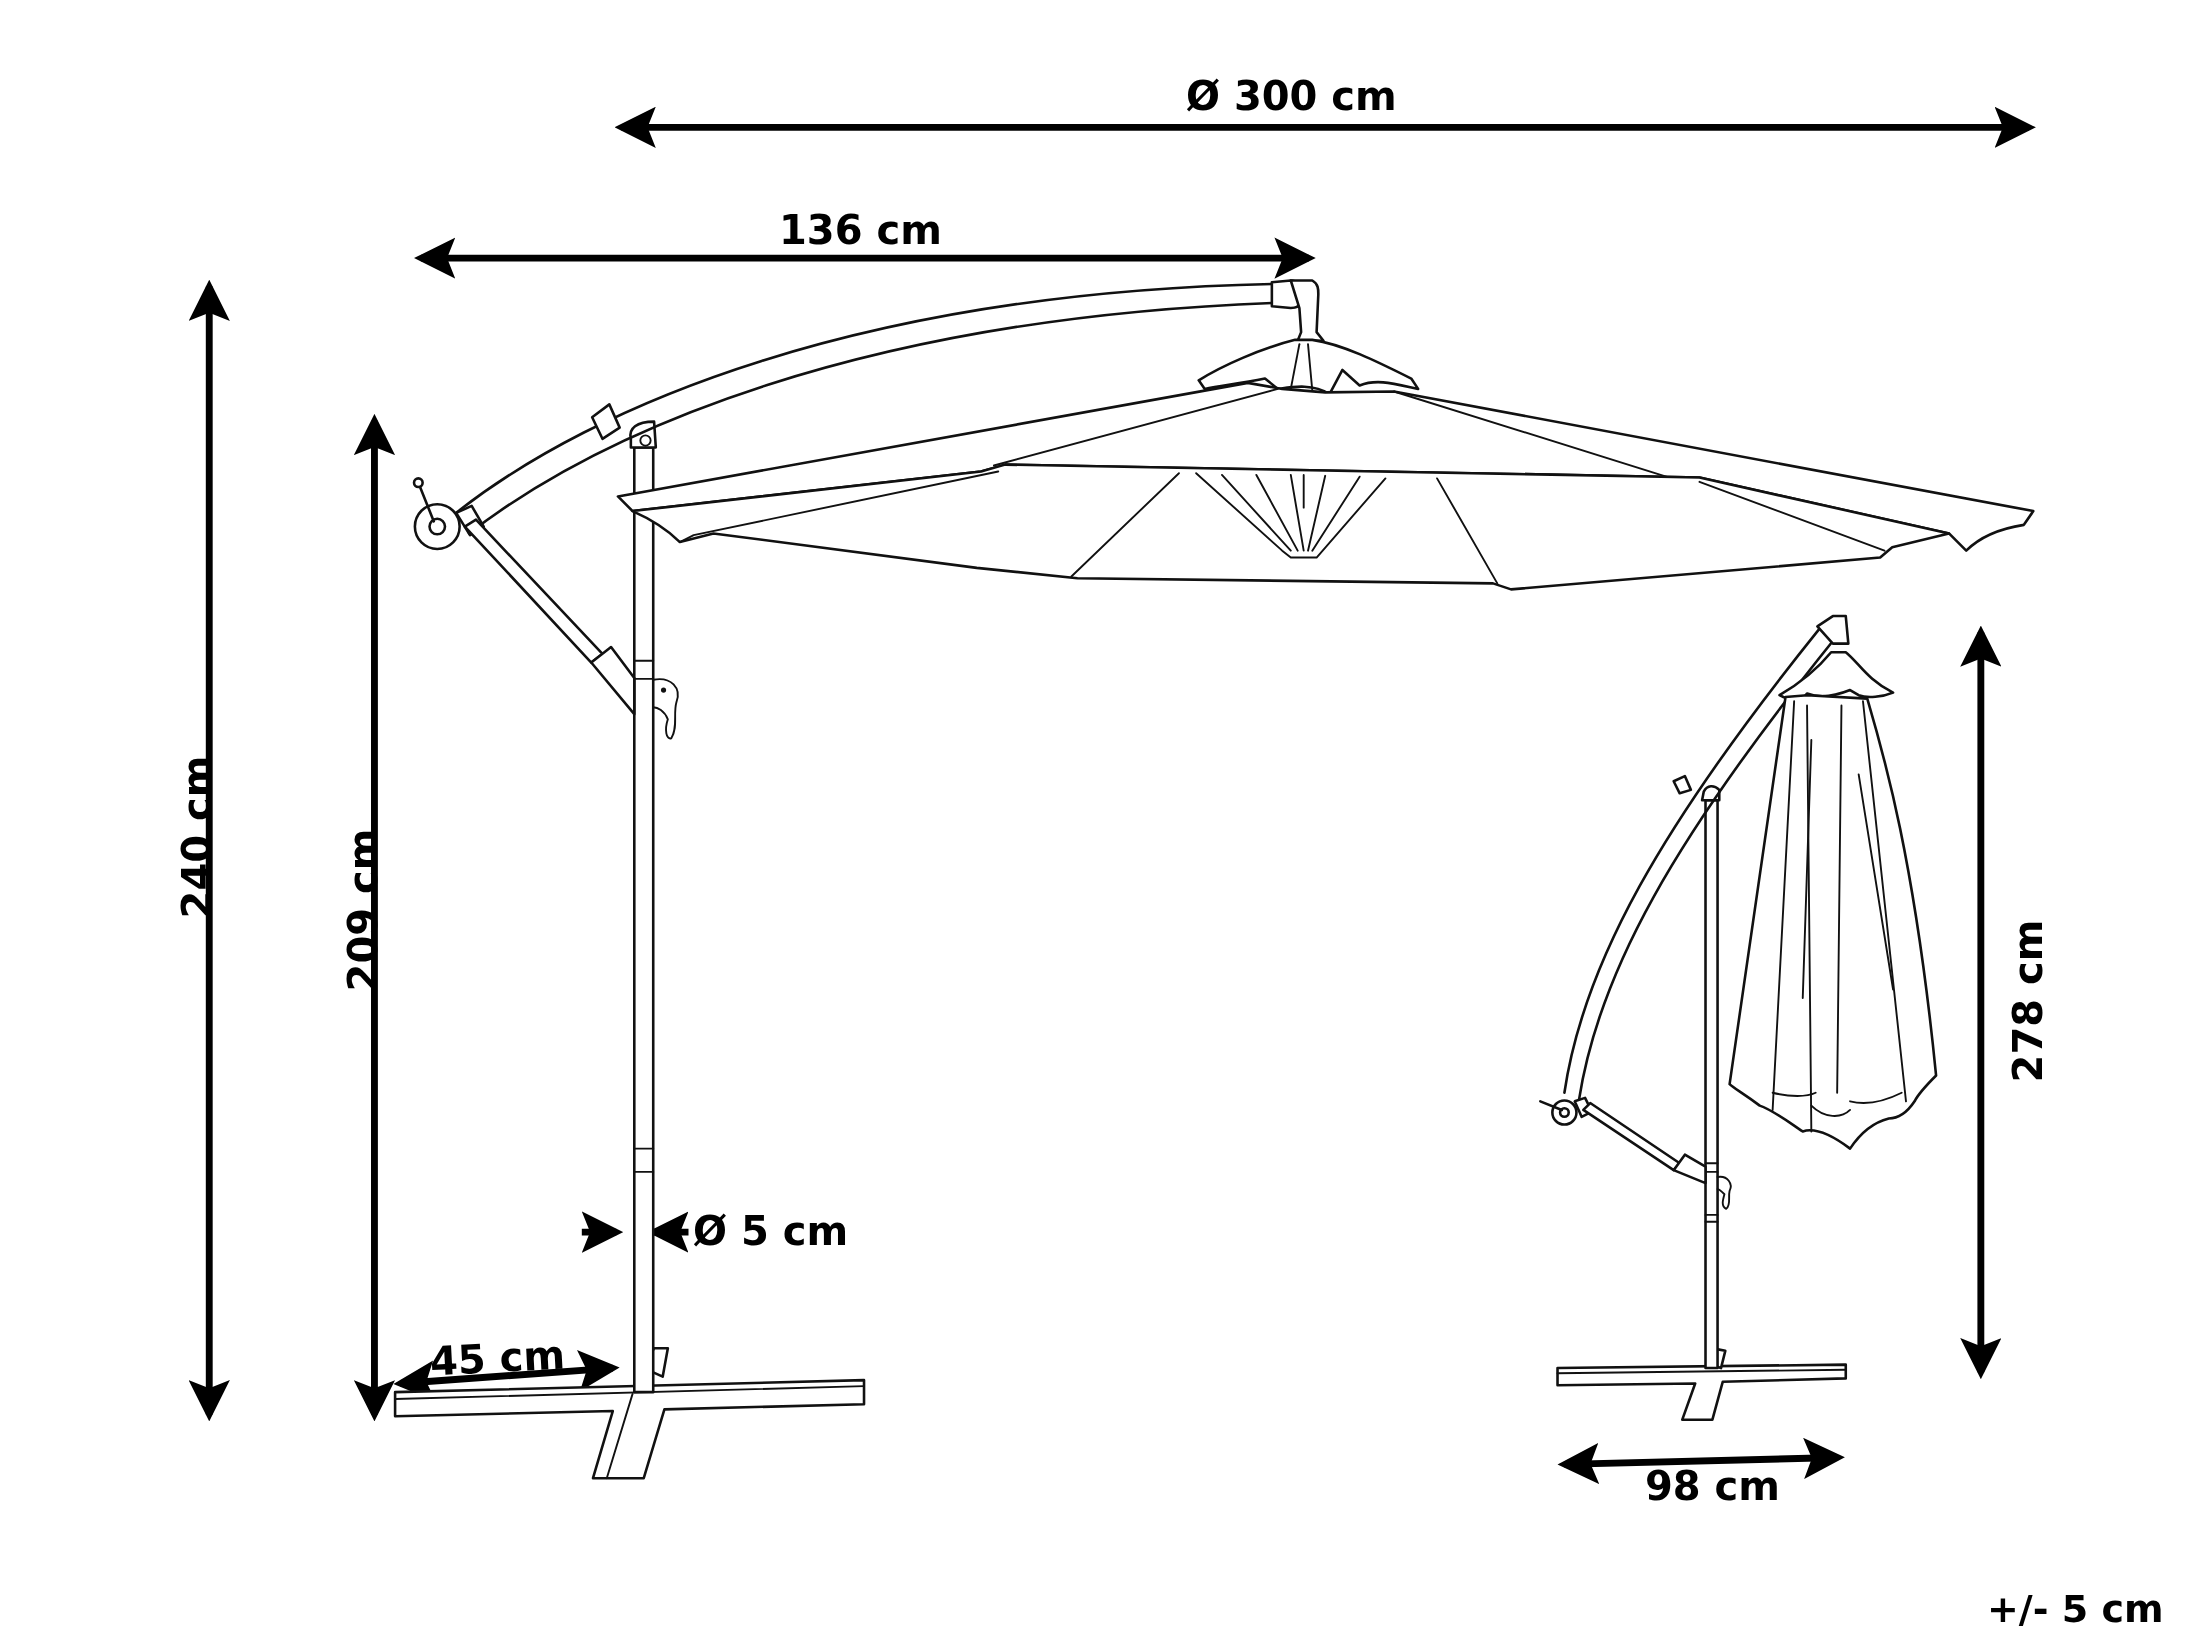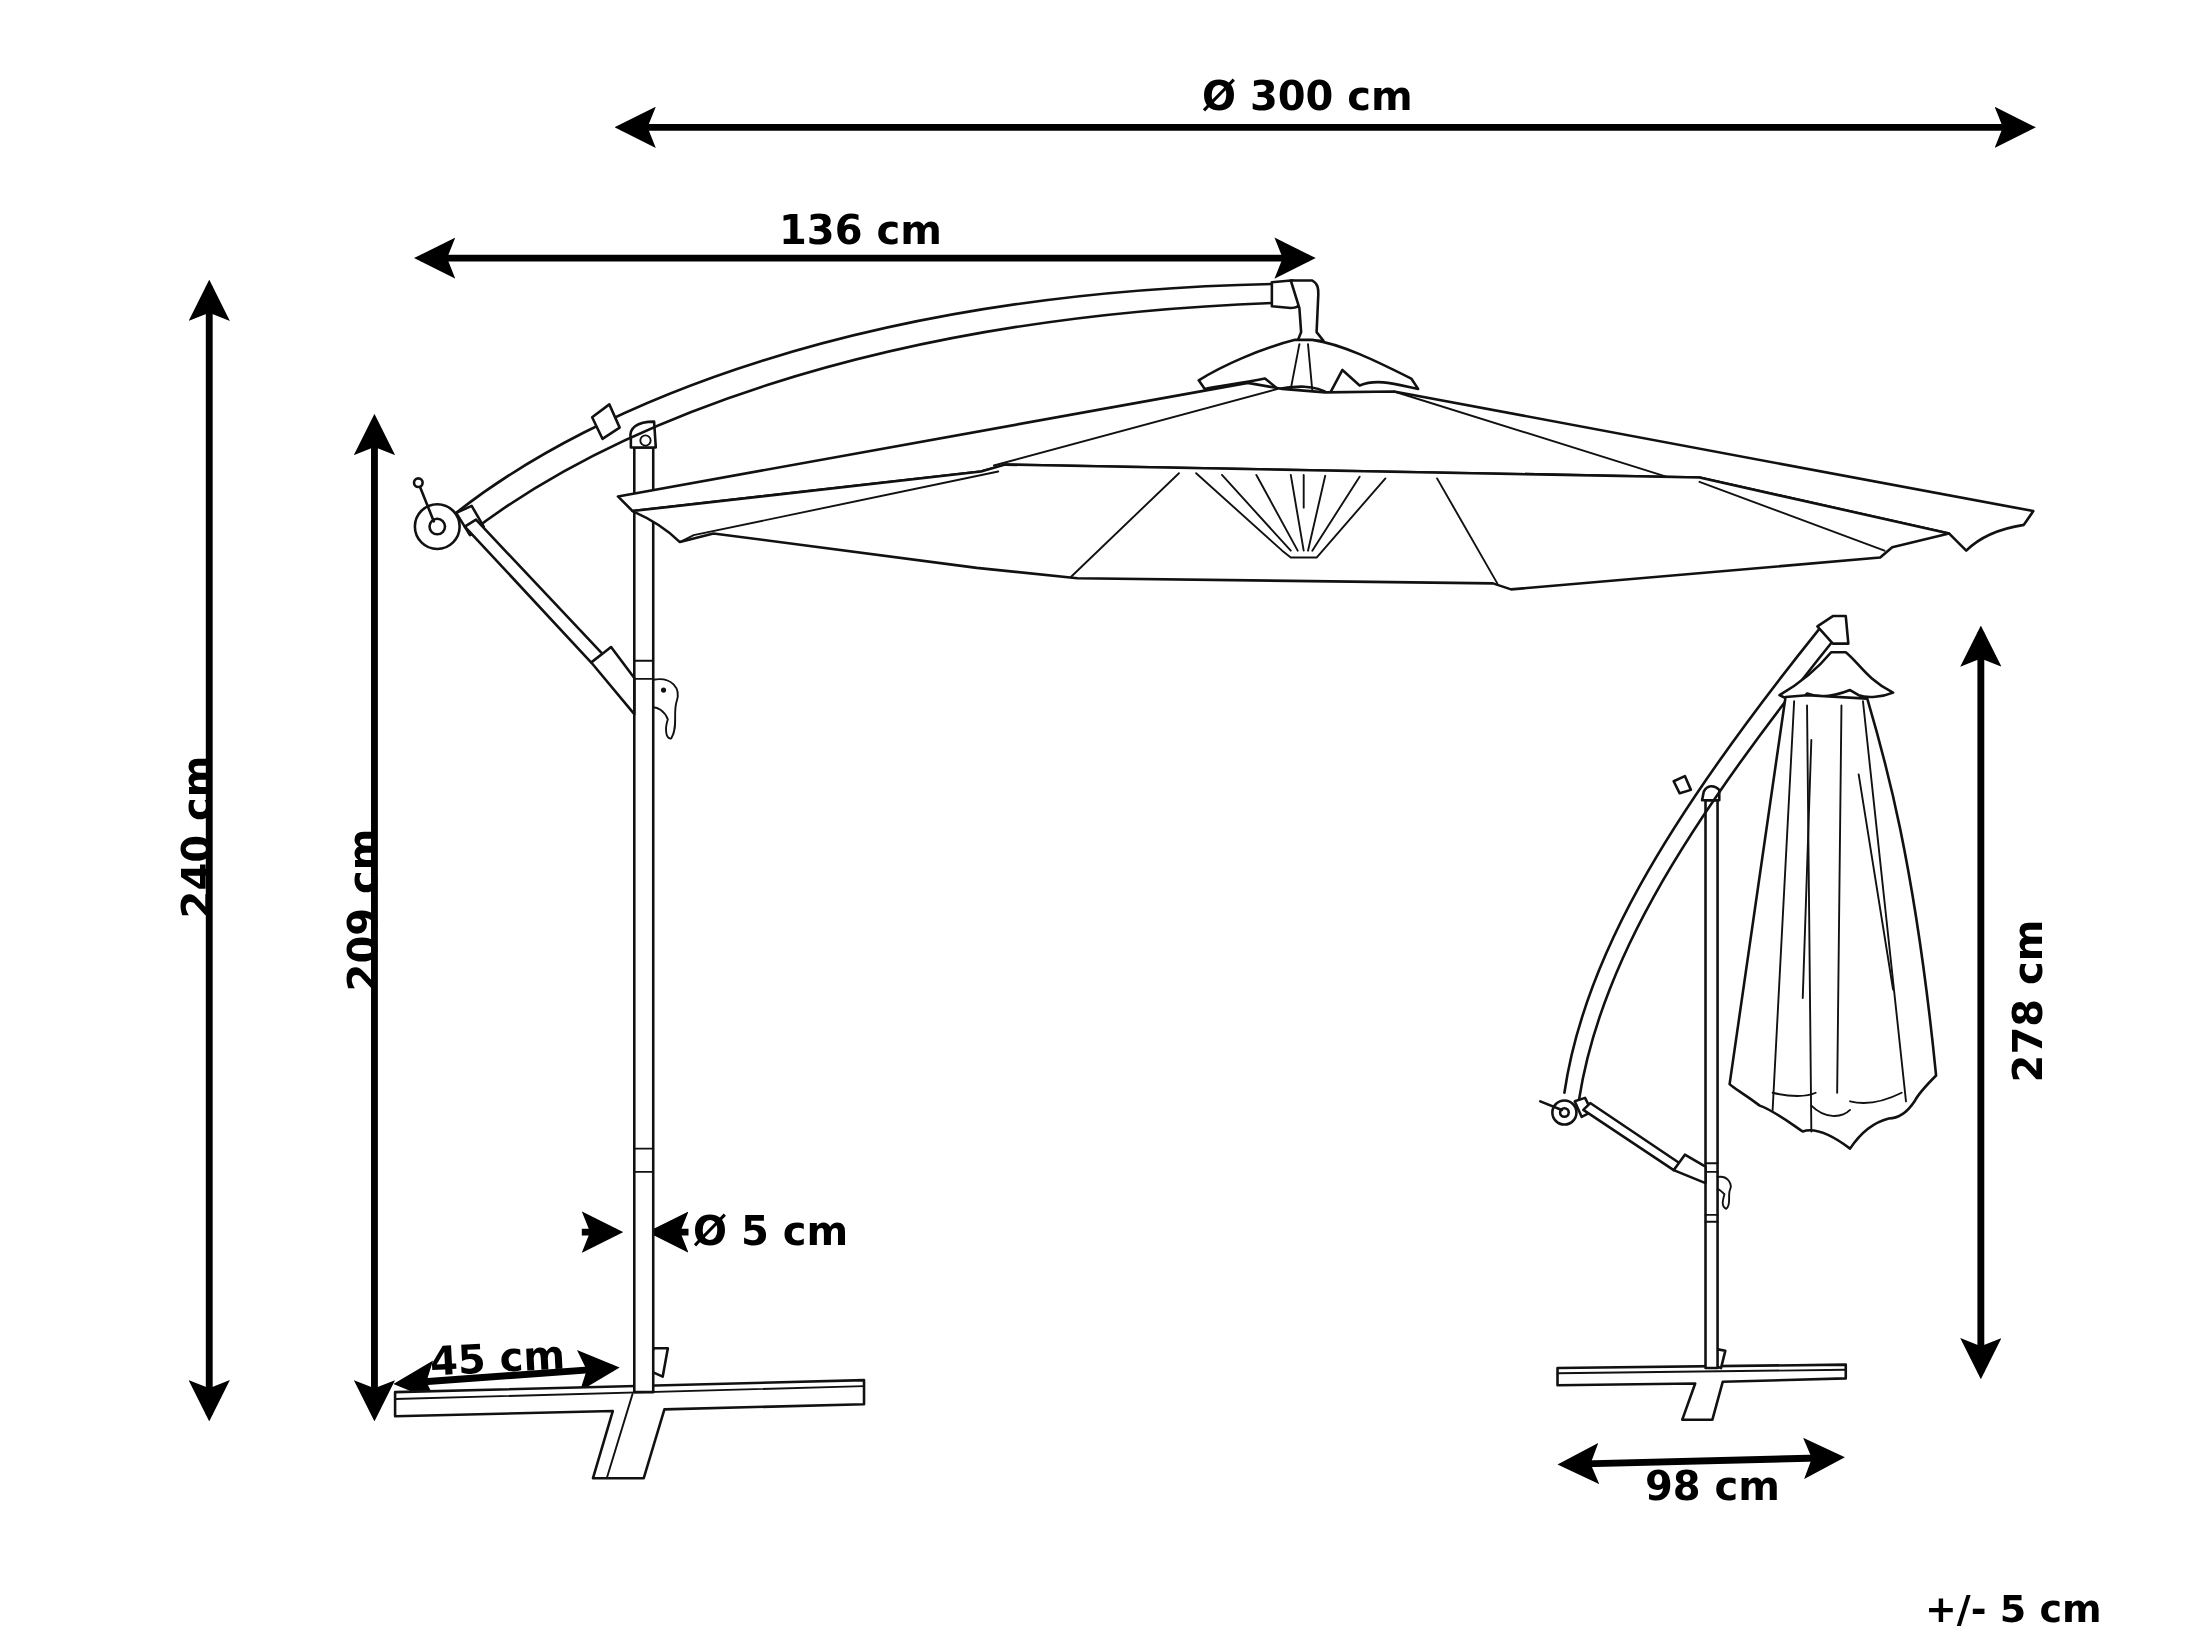--- a/index.html
+++ b/index.html
@@ -148,22 +148,22 @@
       <line class="thin" x1="2165" y1="815" x2="2215" y2="1280"></line>
       <path class="thin" d="M2060,1270 C2080,1275 2100,1275 2110,1270"></path>
       <path class="thin" d="M2105,1285 C2120,1300 2140,1300 2150,1290"></path>
       <path class="thin" d="M2150,1280 C2170,1285 2190,1280 2210,1270"></path>
       <line class="thin" x1="2105" y1="860" x2="2095" y2="1160"></line>
       <line class="thin" x1="2160" y1="900" x2="2200" y2="1150"></line>
     </g>
   </g>
 </svg>
 
-<div class="label" style="left:1186px; top:76px;margin-left:16px;">Ø 300 cm</div>
+<div class="label" style="left:1186px; top:76px;">Ø 300 cm</div>
 <div class="label" style="left:779px; top:210px;">136 cm</div>
 <div class="label vertical" style="left:116px; top:817px; transform:rotate(-90deg);">240 cm</div>
 <div class="label vertical" style="left:282px; top:890px; transform:rotate(-90deg);">209 cm</div>
 <div class="label" style="left:693px; top:1211px;">Ø 5 cm</div>
 <div class="label" style="left:430px; top:1338px; transform:rotate(-3deg);">45 cm</div>
 <div class="label vertical" style="left:1947px; top:981px; transform:rotate(-90deg);">278 cm</div>
 <div class="label" style="left:1645px; top:1466px;">98 cm</div>
-<div class="label" style="left:1925px; top:1590px; font-size:38px;">+/- 5 cm</div>
+<div class="label" style="left:1987px; top:1590px; font-size:38px;">+/- 5 cm</div>
 
 
 </body></html>

